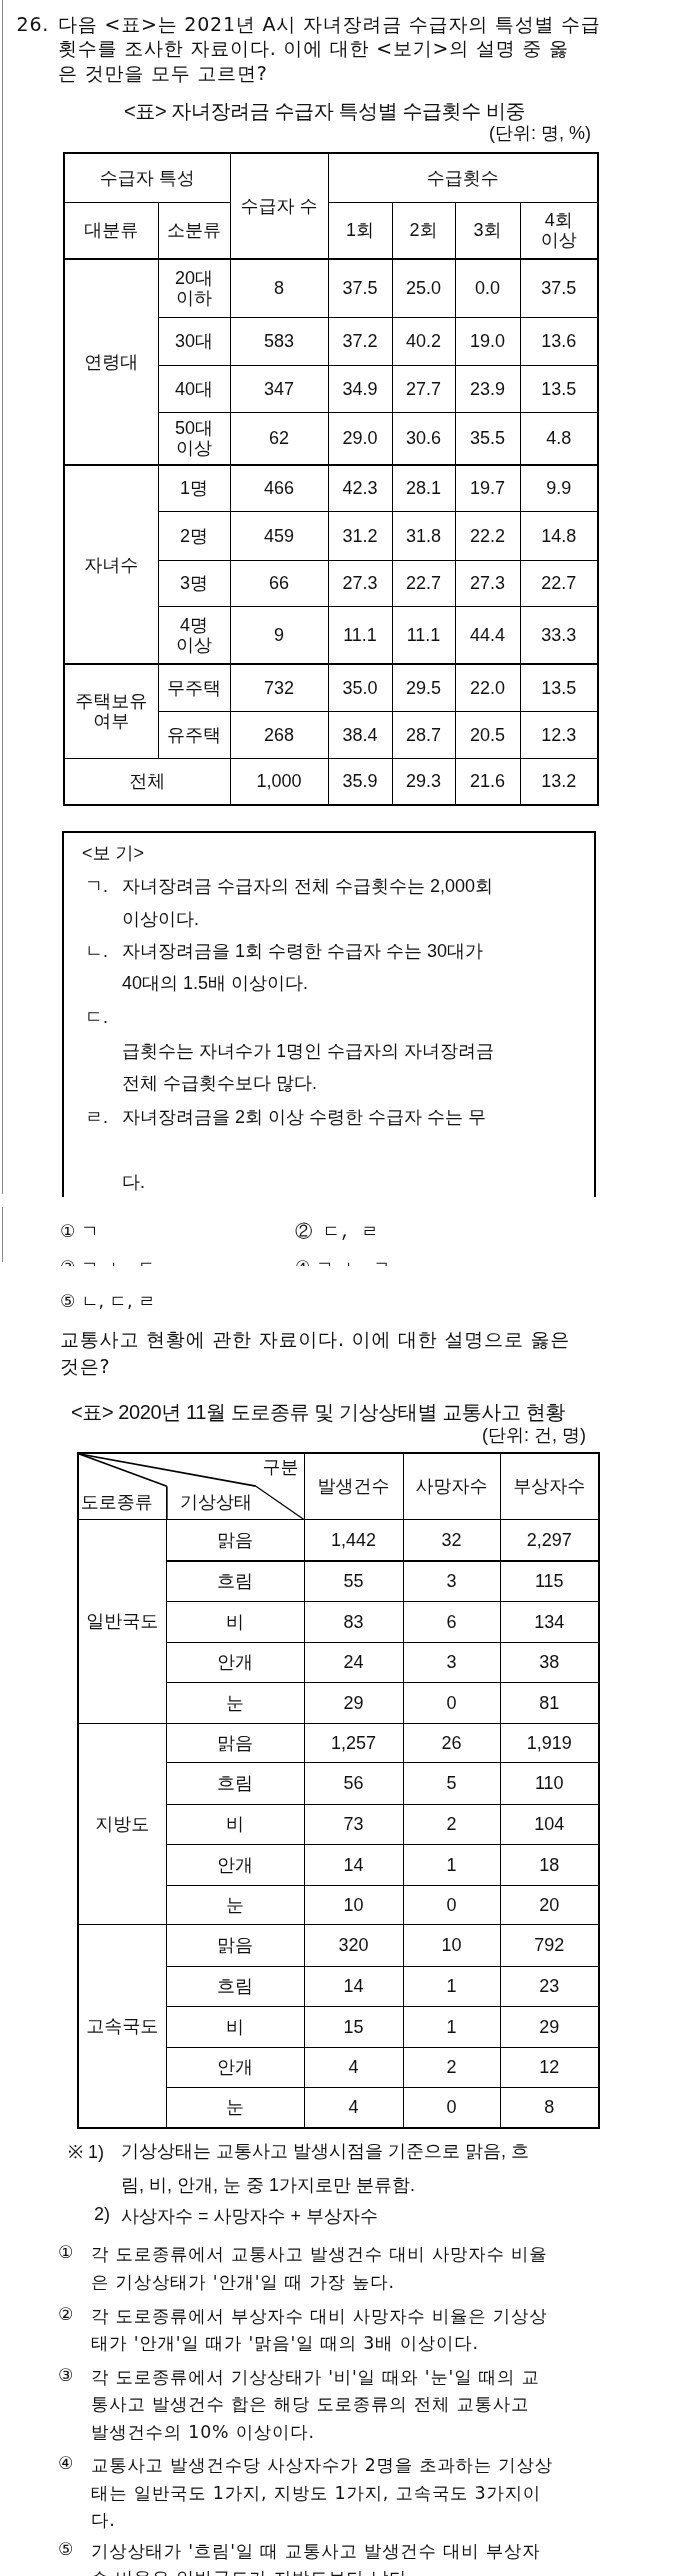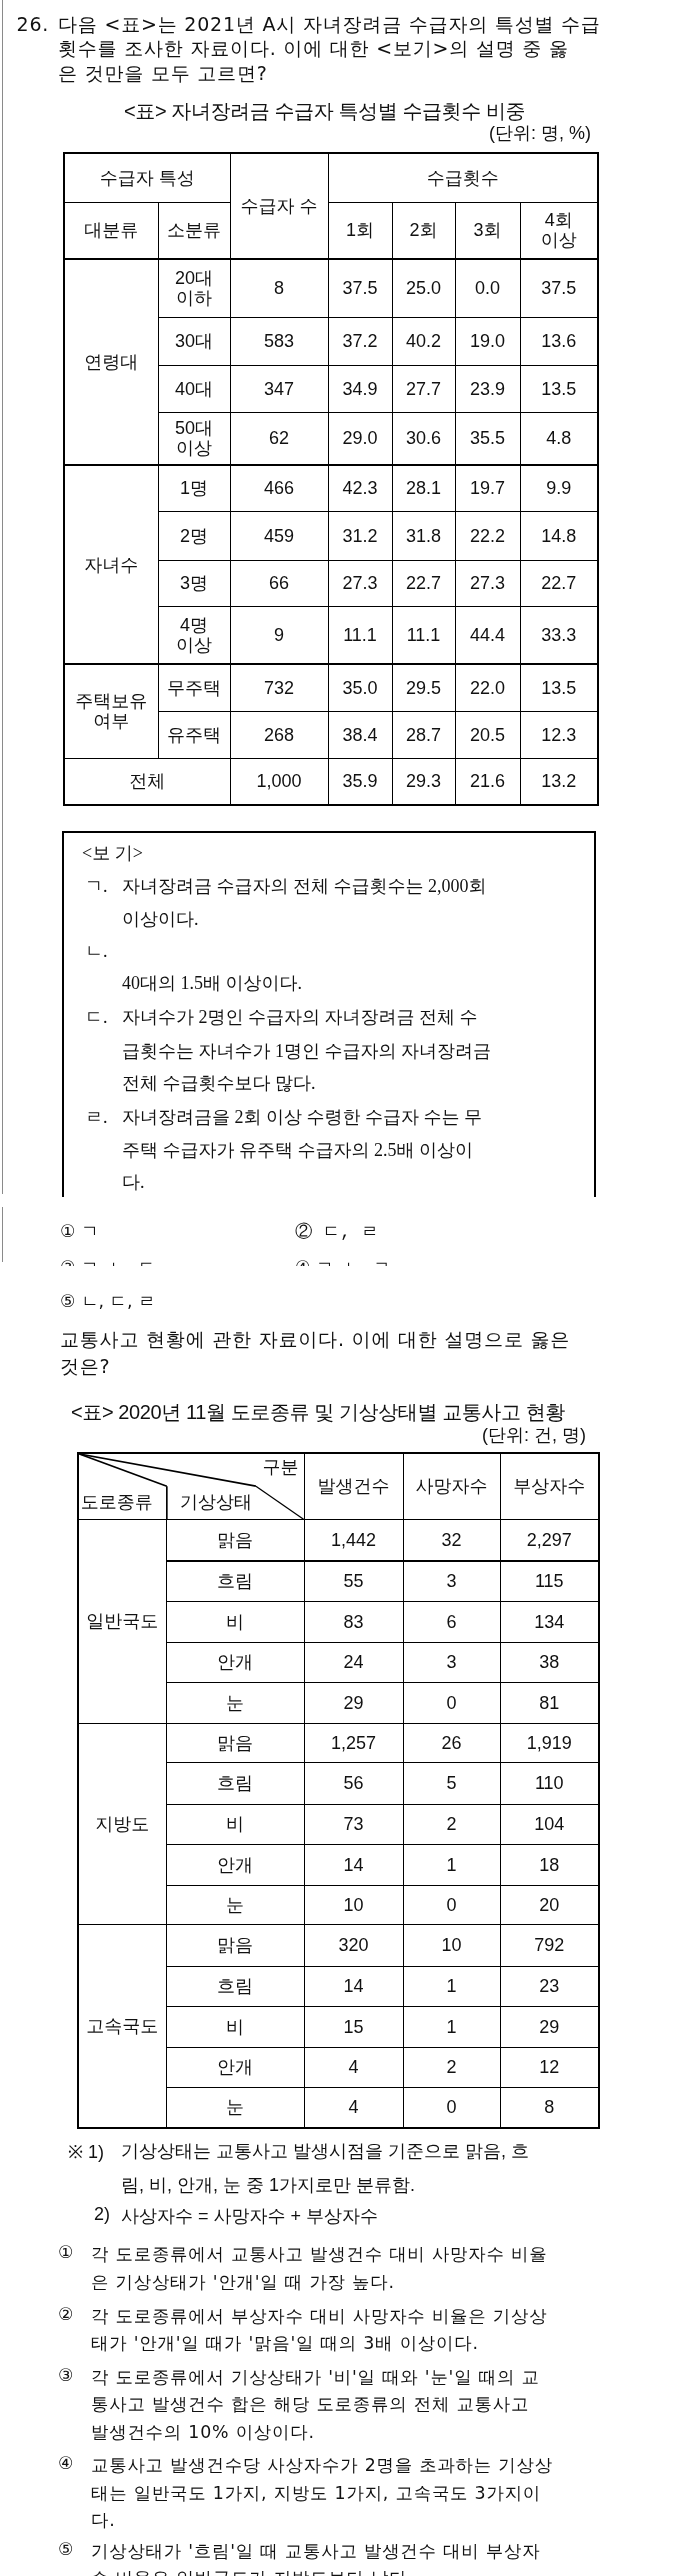--- a/index.html
+++ b/index.html
@@ -10,21 +10,21 @@
   .q-text { font-size: 19px; line-height: 25px; letter-spacing: 0.8px; }
   .tbl-title { font-family: "Liberation Sans", sans-serif; font-size: 20px; letter-spacing: -0.4px; }
   .unit { font-family: "Liberation Sans", sans-serif; font-size: 18px; }
   table.grid { position: absolute; border-collapse: collapse; table-layout: fixed;
                font-family: "Liberation Sans", sans-serif; font-size: 18px; }
   table.grid td { border: 1.7px solid #000; text-align: center; vertical-align: middle;
                   padding: 0; line-height: 20px; }
   table.grid.t1 { border: 2.5px solid #000; }
   .bogi { position: absolute; left: 62px; top: 831px; width: 534px; height: 366px;
           border: 2.5px solid #000; border-bottom: none; box-sizing: border-box;
-          font-family: Liberation Serif, serif; font-size: 18px; }
+          font-family: Liberation Sans, sans-serif; font-size: 18px; }
   .bogi .line { position: absolute; white-space: nowrap; }
   .choice { position: absolute; font-family: "DejaVu Sans", sans-serif; font-size: 17.4px; white-space: nowrap; }
   .clipped { overflow: hidden; height: 10.8px; }
   .note { font-family: "Liberation Sans", sans-serif; font-size: 18px; }
   .opt { font-family: "DejaVu Sans", sans-serif; font-size: 17.4px; letter-spacing: 0.8px; }
   .diag { position: absolute; left: 0; top: 0; }
 </style>
 </head>
 <body>
 
@@ -167,30 +167,29 @@
   </table>
 
 <div class="bogi">
   <div class="line" style="left:18px;top:7.5px;">&lt;보  기&gt;</div>
 
   <div class="line" style="left:21px;top:41px;">ㄱ.</div>
   <div class="line" style="left:58px;top:41px;">자녀장려금 수급자의 전체 수급횟수는 2,000회</div>
   <div class="line" style="left:58px;top:74px;">이상이다.</div>
 
   <div class="line" style="left:21px;top:106px;">ㄴ.</div>
+  <div class="line" style="left:58px;top:106px;">자녀장려금을 1회 수령한 수급자 수는 30대가</div>
   <div class="line" style="left:58px;top:138px;">40대의 1.5배 이상이다.</div>
 
   <div class="line" style="left:21px;top:172px;">ㄷ.</div>
-  <div class="line" style="left:58px;top:172px;">자녀수가 2명인 수급자의 자녀장려금 전체 수</div>
   <div class="line" style="left:58px;top:206px;">급횟수는 자녀수가 1명인 수급자의 자녀장려금</div>
   <div class="line" style="left:58px;top:238px;">전체 수급횟수보다 많다.</div>
 
   <div class="line" style="left:21px;top:272px;">ㄹ.</div>
   <div class="line" style="left:58px;top:272px;">자녀장려금을 2회 이상 수령한 수급자 수는 무</div>
-  <div class="line" style="left:58px;top:305px;">주택 수급자가 유주택 수급자의 2.5배 이상이</div>
   <div class="line" style="left:58px;top:337px;">다.</div>
 </div>
 
 <div class="choice" style="left:60px;top:1219px;">
   <span>①</span>
   <span>ㄱ</span>
 </div>
 <div class="choice" style="left:295px;top:1219px;font-family:Liberation Mono, monospace;">
   <span>②</span>
   <span>ㄷ, ㄹ</span>

